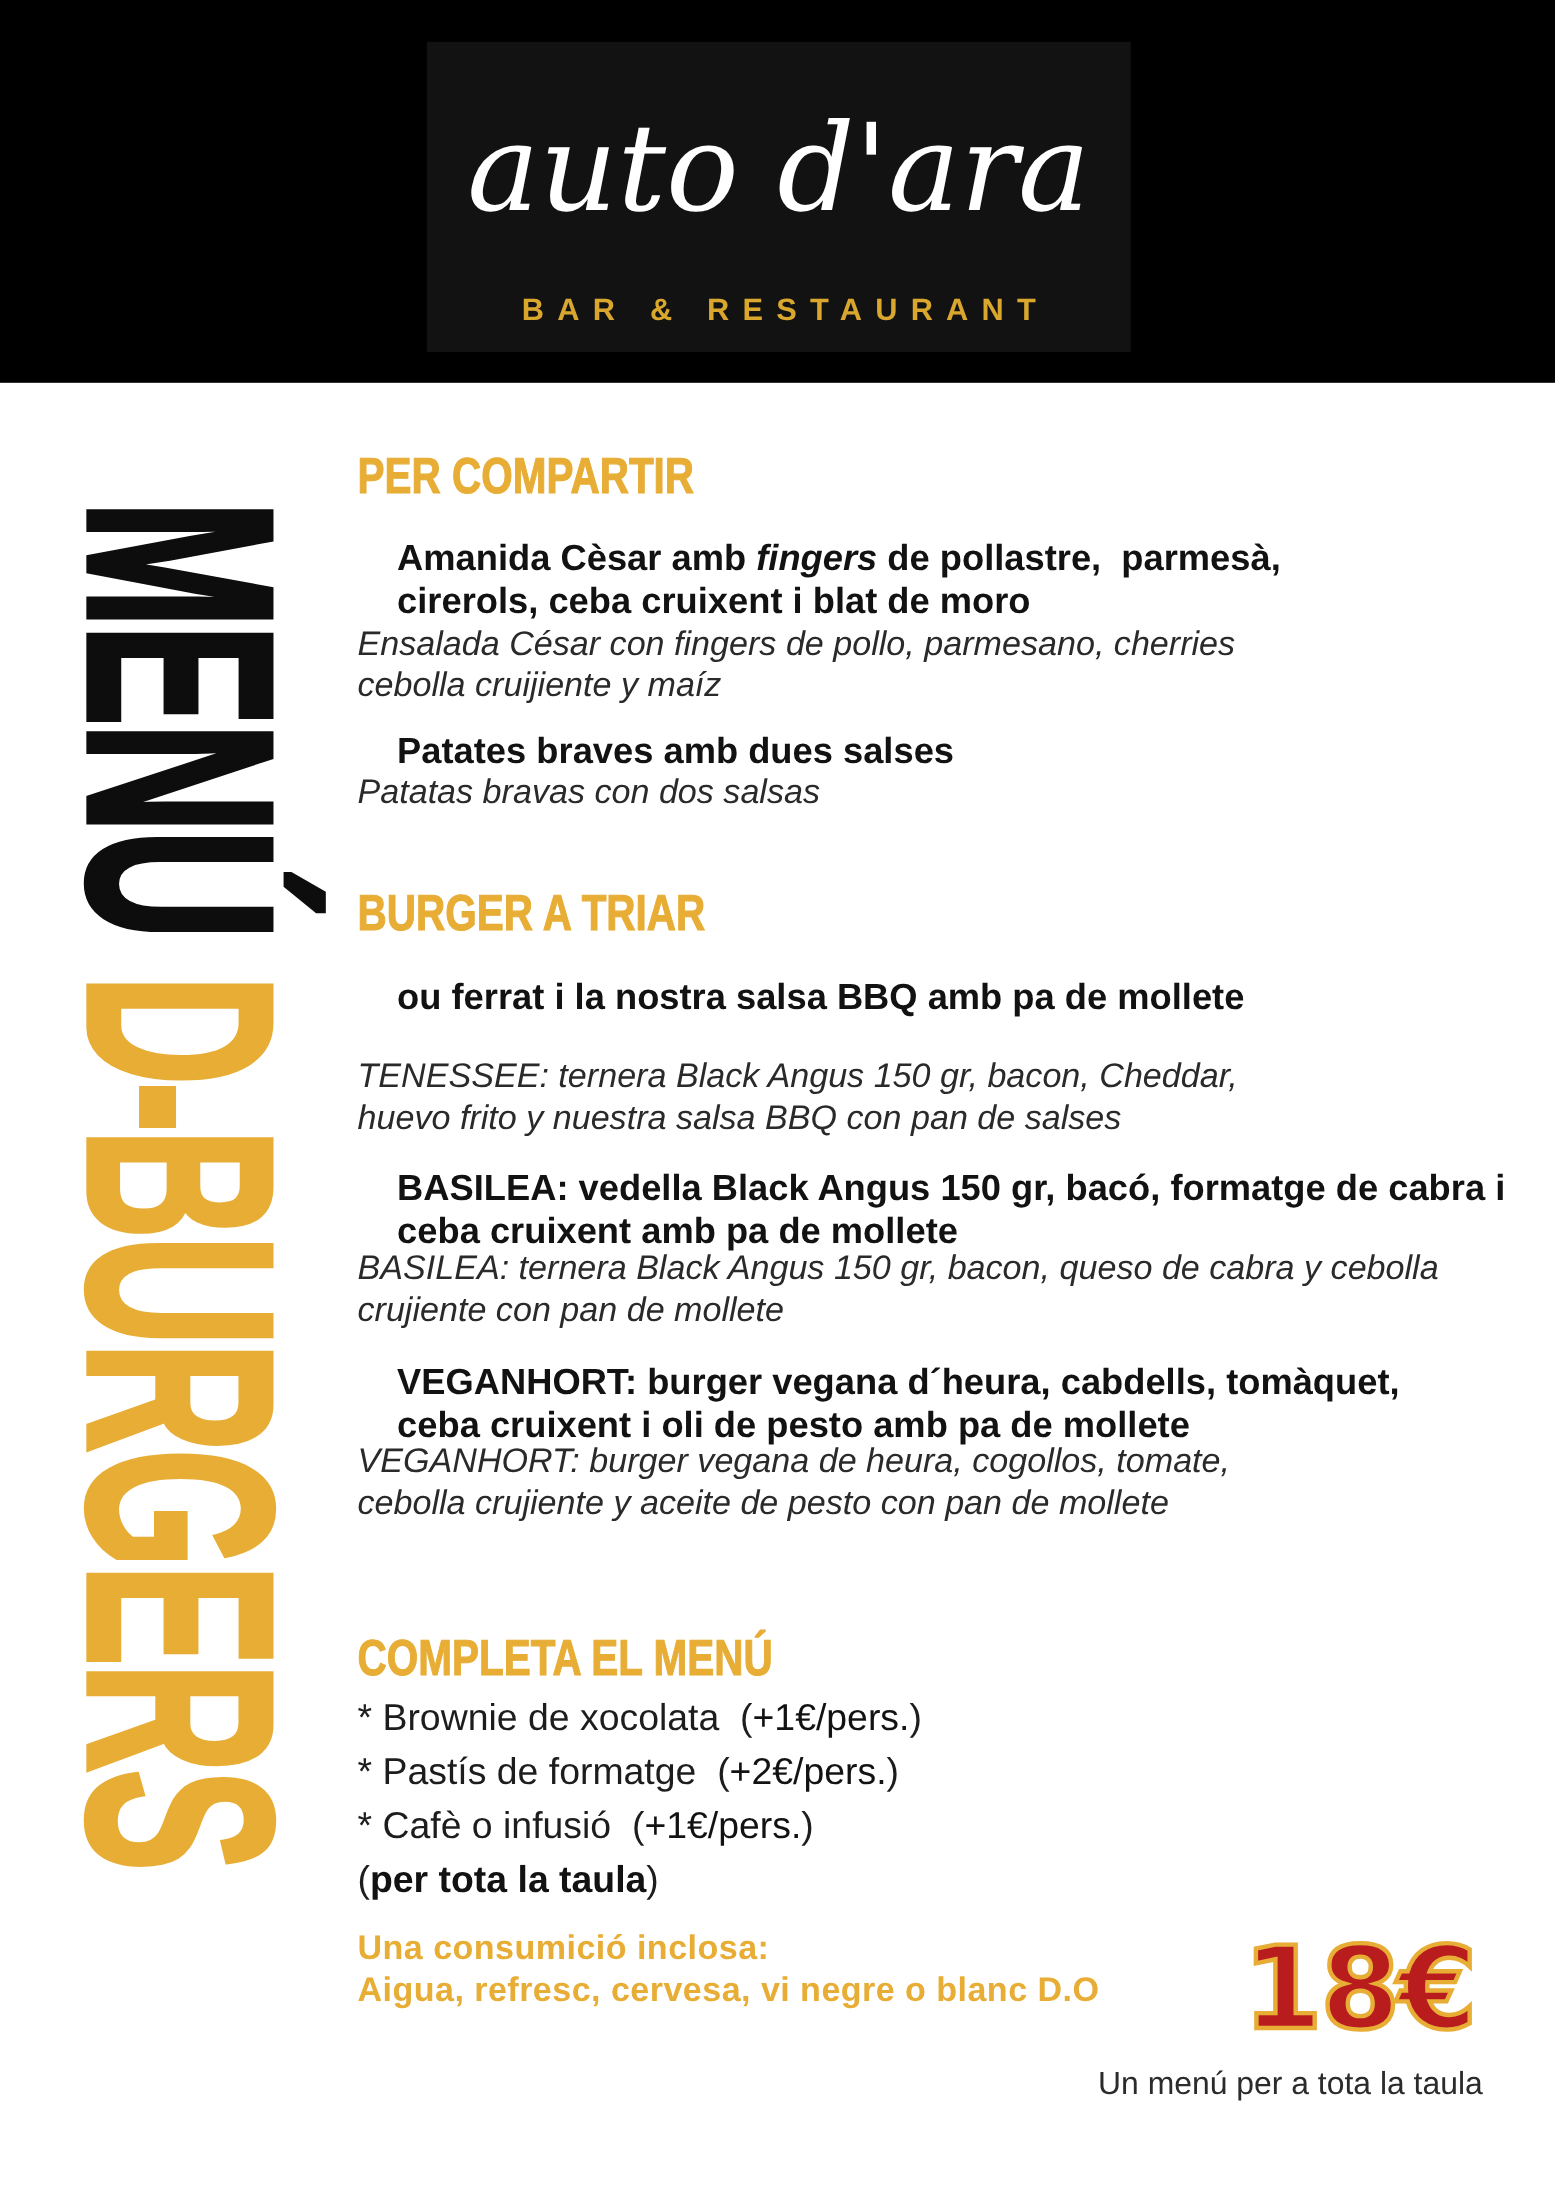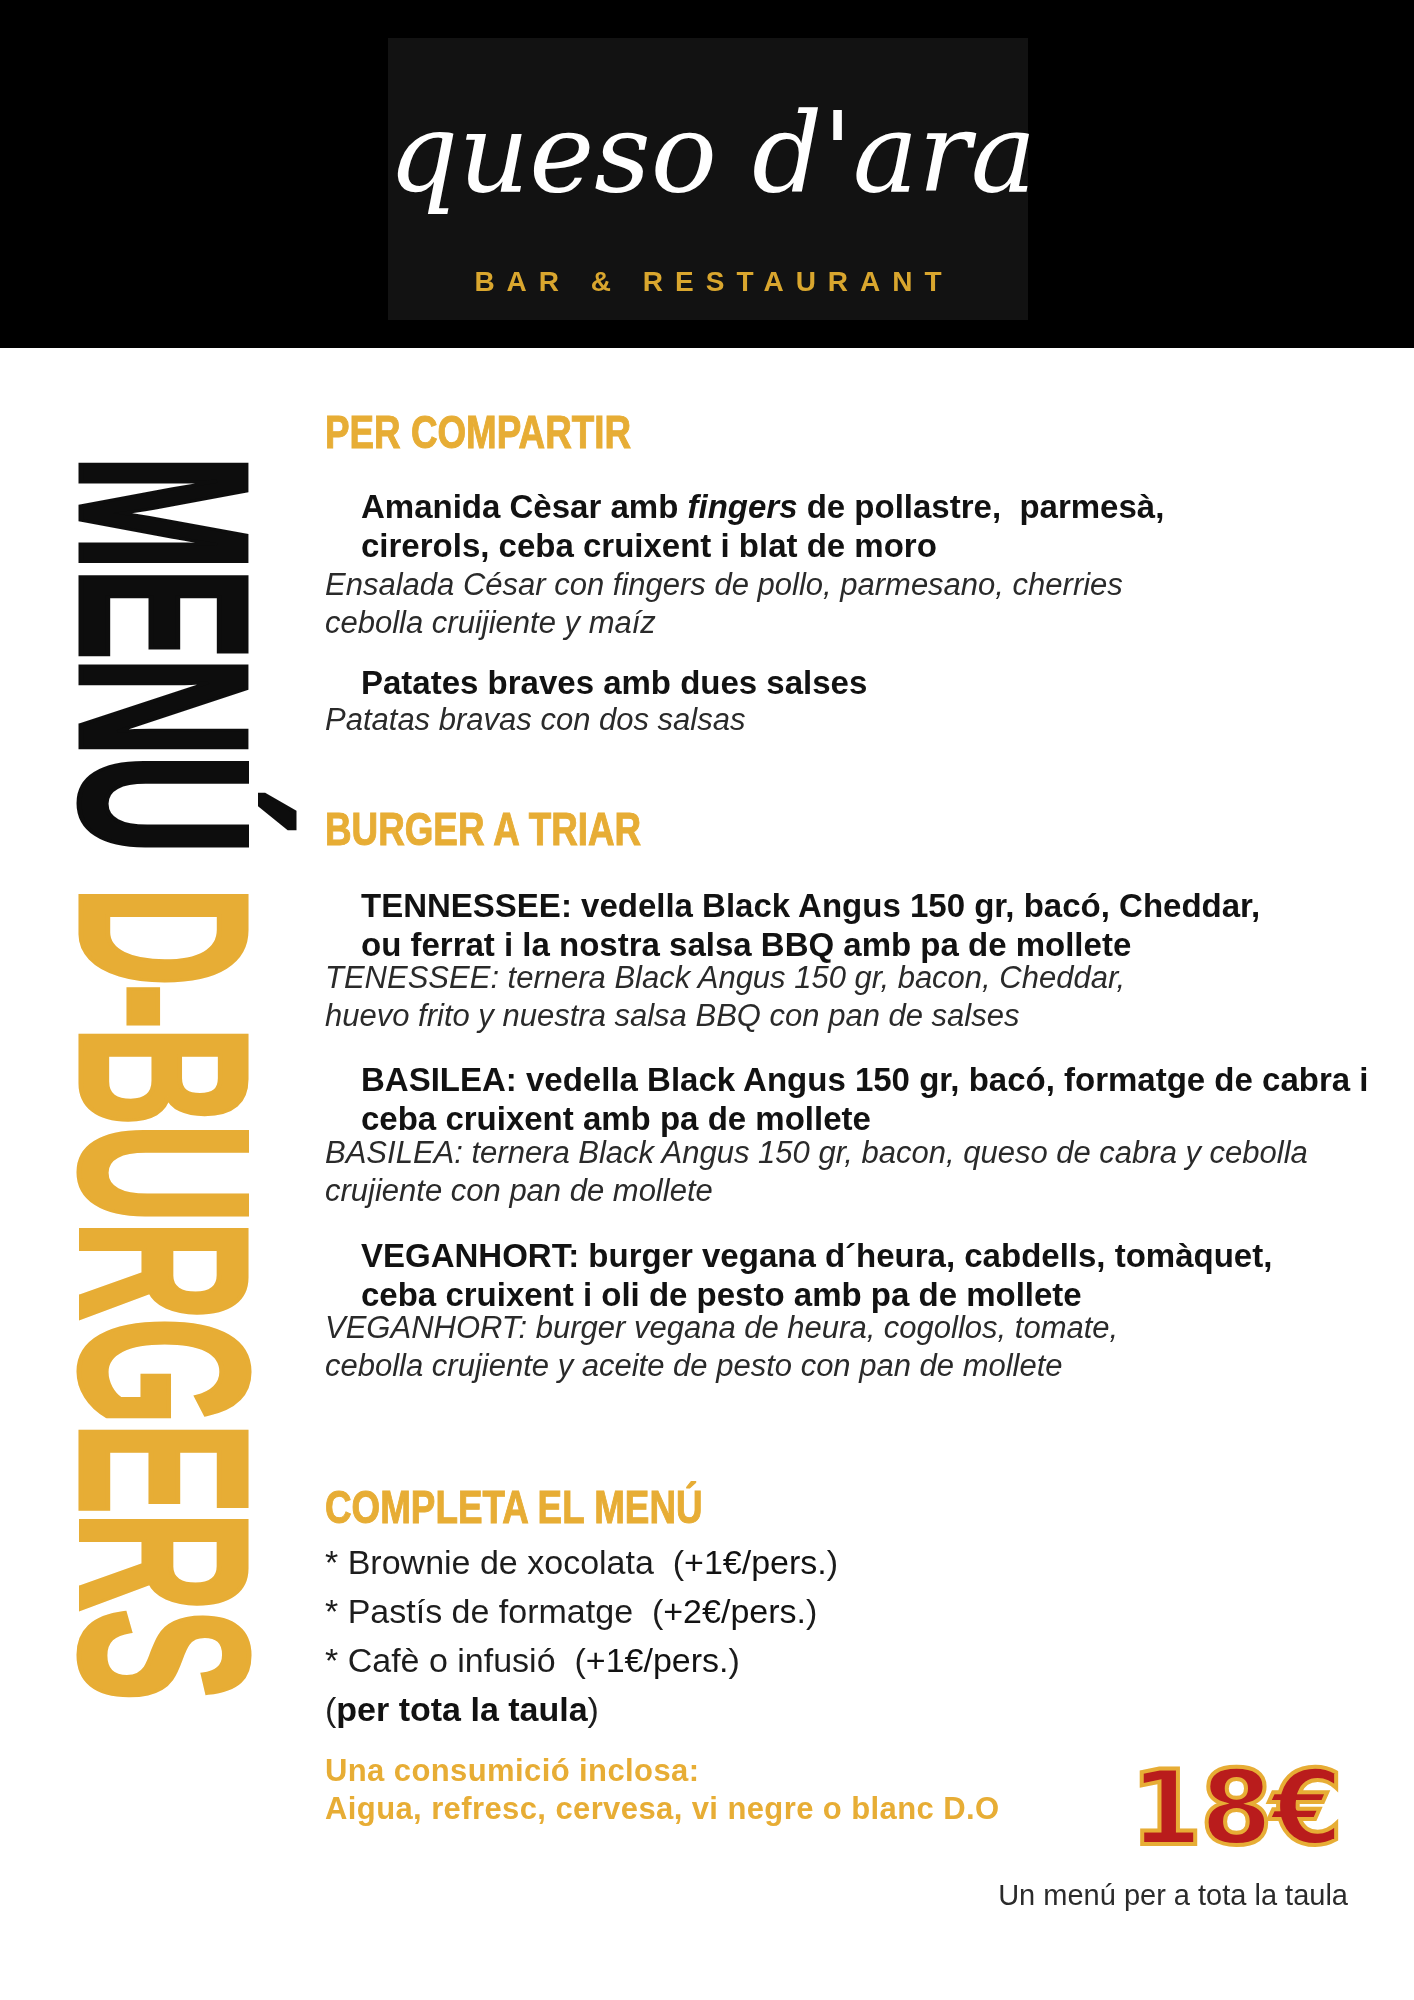--- a/index.html
+++ b/index.html
@@ -53,21 +53,21 @@
   .footer{position:absolute;right:66px;top:1878px;text-align:right;font-size:29px;
           line-height:34px;color:#2b2b2b;}
 </style>
 </head>
 <body>
 
 <div class="page">
 
   <div class="band">
     <div class="logo-box">
-      <div class="logo-script">queso d'ara</div>
+      <div class="logo-script">auto d'ara</div>
       <div class="logo-sub">BAR &amp; RESTAURANT</div>
     </div>
   </div>
 
   <div class="vbanner"><span class="vb-black">MENÚ</span><span class="vb-gold"> D-BURGERS</span></div>
 
   <h2 class="sec" style="top:409px"><span class="sec-in">PER COMPARTIR</span></h2>
 
   <div class="blk bold" style="top:487px">
     <div class="ln"><span>Amanida Cèsar amb </span><span class="bi">fingers</span><span> de pollastre,  parmesà,</span></div>
@@ -81,21 +81,20 @@
   <div class="blk bold" style="top:663px">
     <div class="ln">Patates braves amb dues salses</div>
   </div>
   <div class="blk ital" style="top:701px">
     <div class="ln">Patatas bravas con dos salsas</div>
   </div>
 
   <h2 class="sec" style="top:806px"><span class="sec-in">BURGER A TRIAR</span></h2>
 
   <div class="blk bold" style="top:886px">
-    <div class="ln">TENNESSEE: vedella Black Angus 150 gr, bacó, Cheddar,</div>
     <div class="ln">ou ferrat i la nostra salsa BBQ amb pa de mollete</div>
   </div>
   <div class="blk ital" style="top:959px">
     <div class="ln">TENESSEE: ternera Black Angus 150 gr, bacon, Cheddar,</div>
     <div class="ln">huevo frito y nuestra salsa BBQ con pan de salses</div>
   </div>
 
   <div class="blk bold" style="top:1060px">
     <div class="ln">BASILEA: vedella Black Angus 150 gr, bacó, formatge de cabra i</div>
     <div class="ln">ceba cruixent amb pa de mollete</div>

